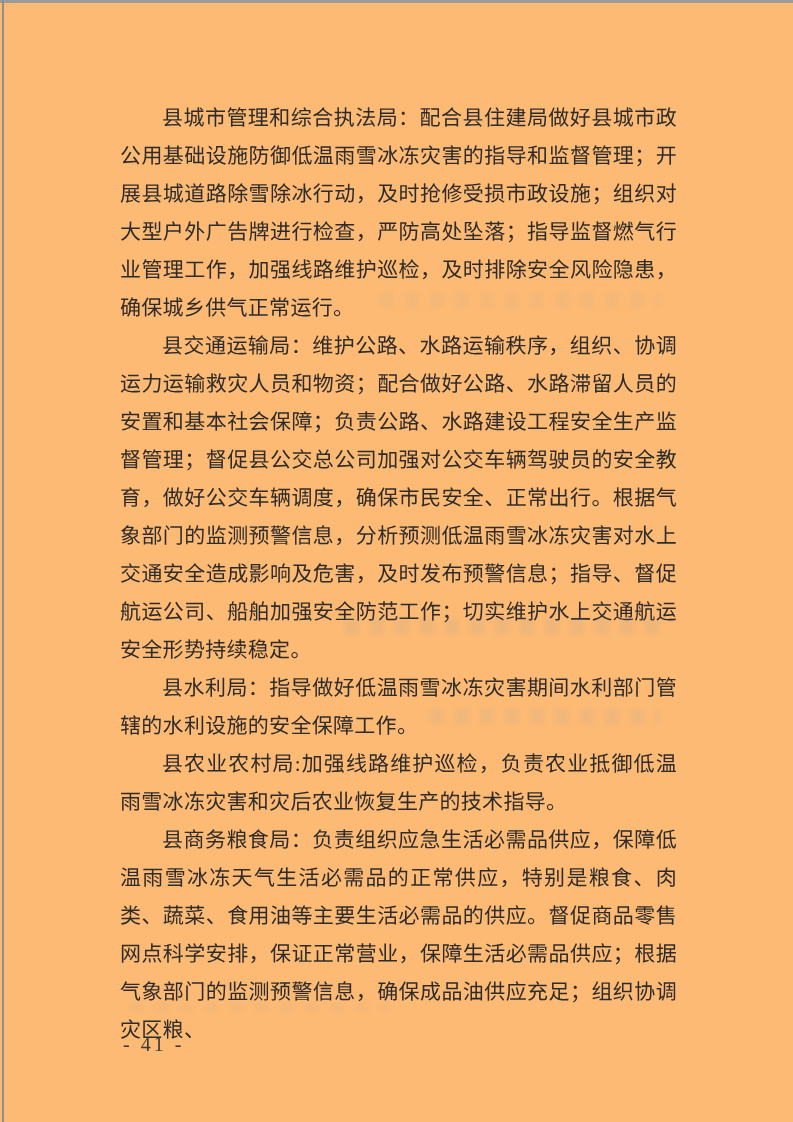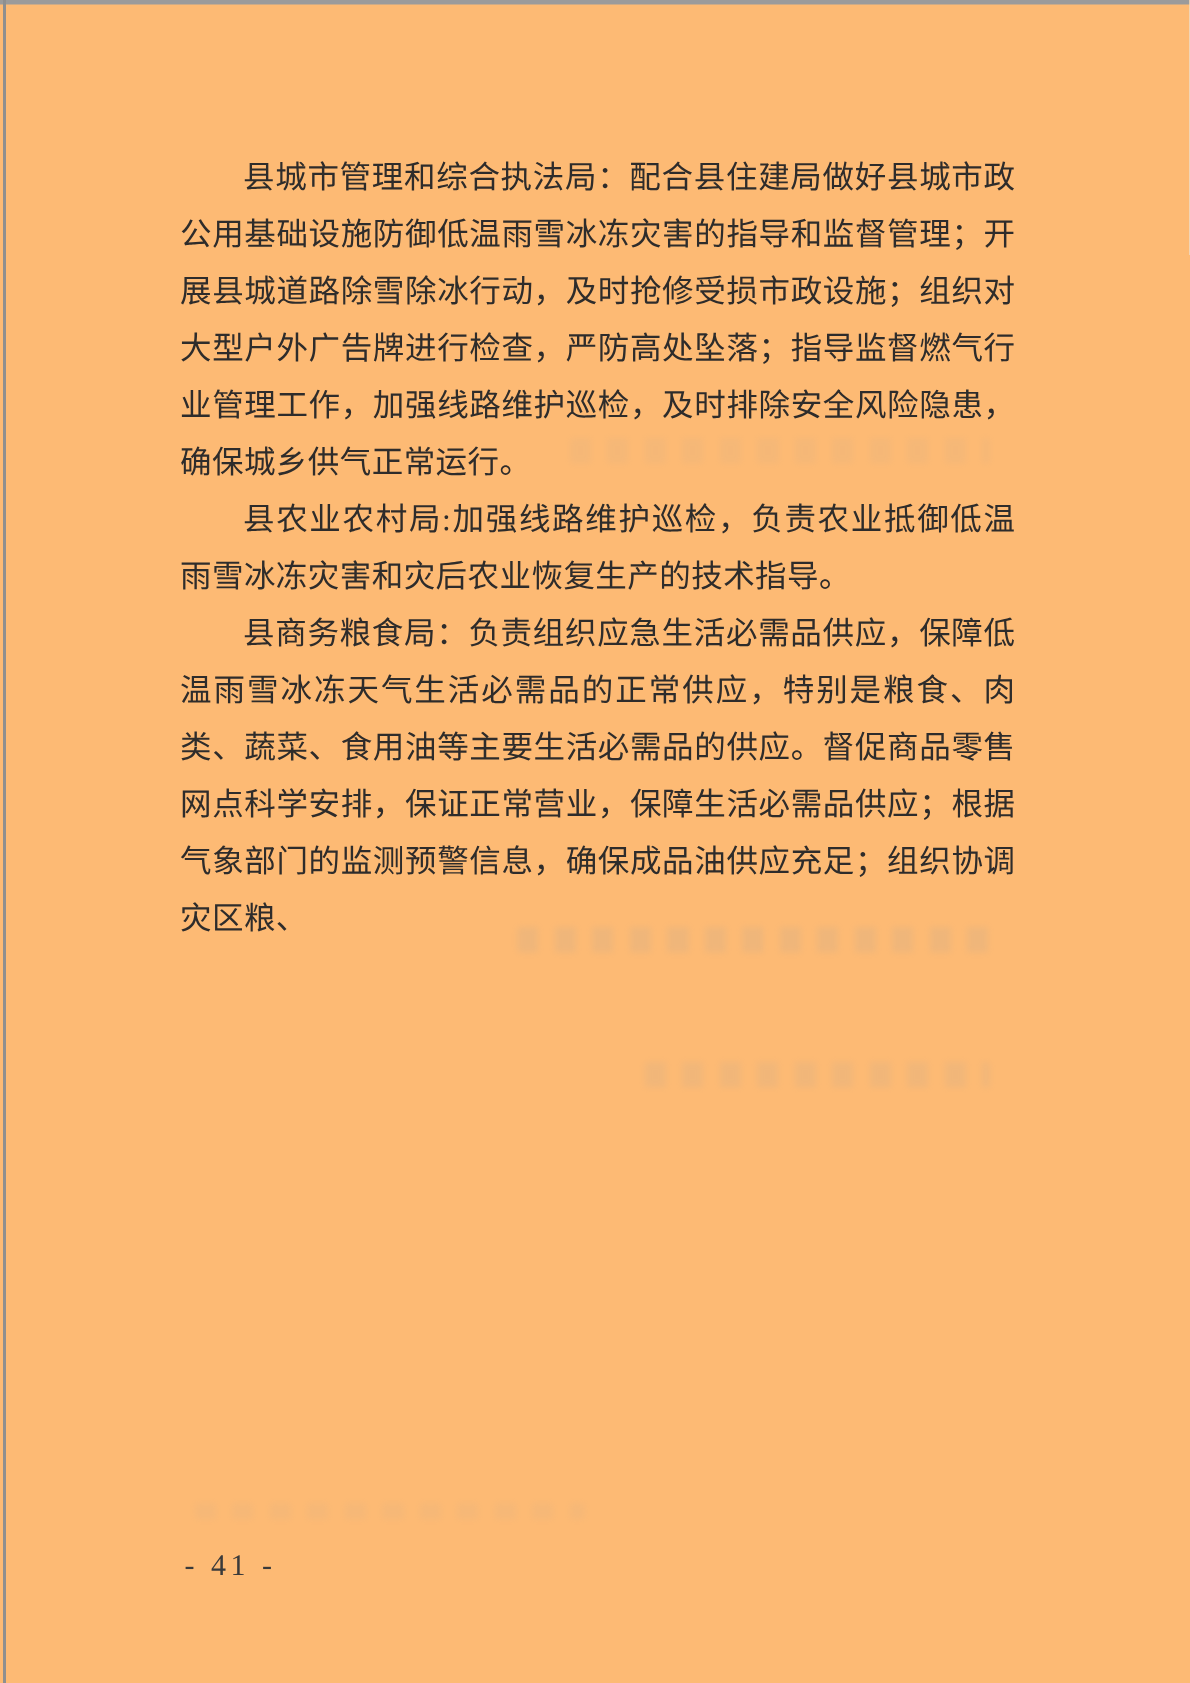--- a/index.html
+++ b/index.html
@@ -74,20 +74,22 @@
 </head>
 <body>
 
 <div class="page">
 
   <div class="edge-top"></div>
   <div class="edge-left"></div>
 
   <main class="body-text">
     <p>县城市管理和综合执法局：配合县住建局做好县城市政公用基础设施防御低温雨雪冰冻灾害的指导和监督管理；开展县城道路除雪除冰行动，及时抢修受损市政设施；组织对大型户外广告牌进行检查，严防高处坠落；指导监督燃气行业管理工作，加强线路维护巡检，及时排除安全风险隐患，确保城乡供气正常运行。</p>
+    <p>县交通运输局：维护公路、水路运输秩序，组织、协调运力运输救灾人员和物资；配合做好公路、水路滞留人员的安置和基本社会保障；负责公路、水路建设工程安全生产监督管理；督促县公交总公司加强对公交车辆驾驶员的安全教育，做好公交车辆调度，确保市民安全、正常出行。根据气象部门的监测预警信息，分析预测低温雨雪冰冻灾害对水上交通安全造成影响及危害，及时发布预警信息；指导、督促航运公司、船舶加强安全防范工作；切实维护水上交通航运安全形势持续稳定。</p>
+    <p>县水利局：指导做好低温雨雪冰冻灾害期间水利部门管辖的水利设施的安全保障工作。</p>
     <p>县农业农村局:加强线路维护巡检，负责农业抵御低温雨雪冰冻灾害和灾后农业恢复生产的技术指导。</p>
     <p>县商务粮食局：负责组织应急生活必需品供应，保障低温雨雪冰冻天气生活必需品的正常供应，特别是粮食、肉类、蔬菜、食用油等主要生活必需品的供应。督促商品零售网点科学安排，保证正常营业，保障生活必需品供应；根据气象部门的监测预警信息，确保成品油供应充足；组织协调灾区粮、</p>
   </main>
 
   <div class="smudge smudge-1"></div>
   <div class="smudge smudge-2"></div>
   <div class="smudge smudge-3"></div>
   <div class="smudge smudge-4"></div>
 
   <div class="page-number">- 41 -</div>

